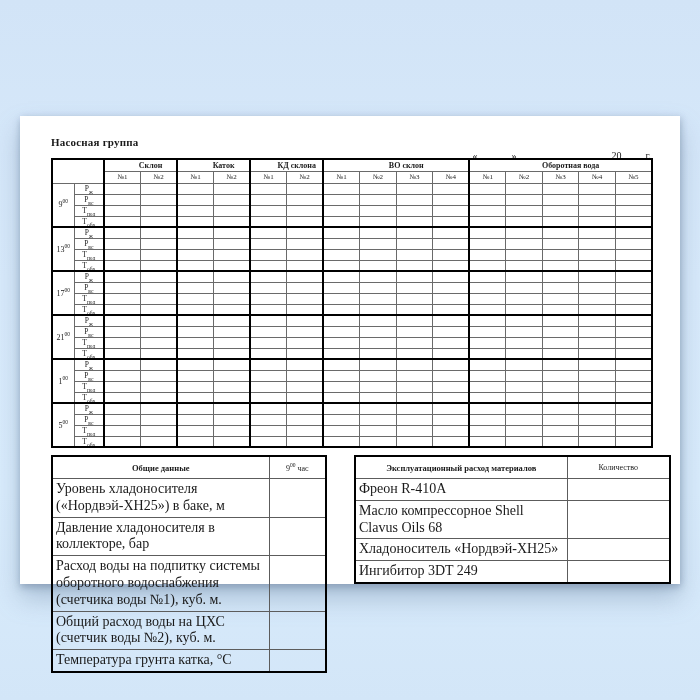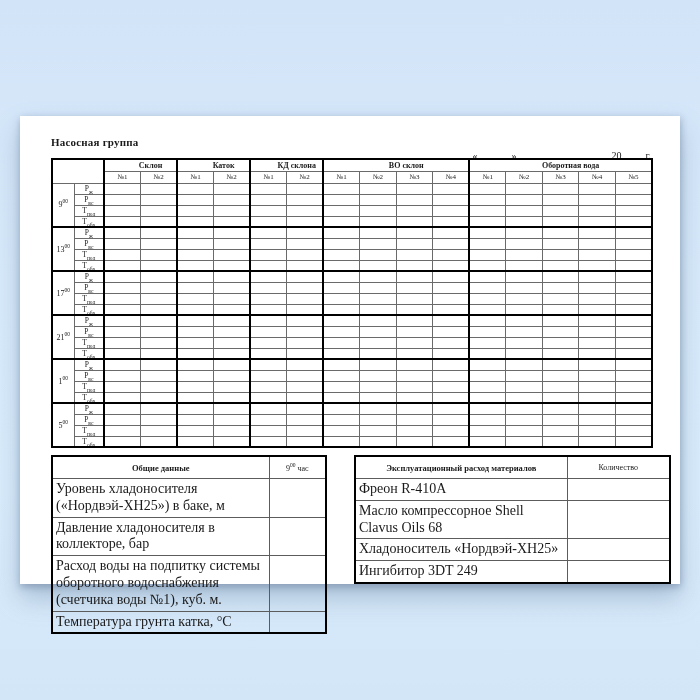--- a/index.html
+++ b/index.html
@@ -562,20 +562,24 @@
           </tr>
           <tr>
             <td class="lbl">Давление хладоносителя в коллекторе, бар</td>
             <td class="val"></td>
           </tr>
           <tr>
             <td class="lbl">Расход воды на подпитку системы оборотного водоснабжения (счетчика воды №1), куб. м.</td>
             <td class="val"></td>
           </tr>
           <tr>
+            <td class="lbl">Общий расход воды на ЦХС (счетчик воды №2), куб. м.</td>
+            <td class="val"></td>
+          </tr>
+          <tr>
             <td class="lbl">Температура грунта катка, °С</td>
             <td class="val"></td>
           </tr>
         </tbody>
       </table>
 
     <table class="bt mat" id="materials-table">
         <colgroup>
           <col style="width:212px">
           <col style="width:103px">

